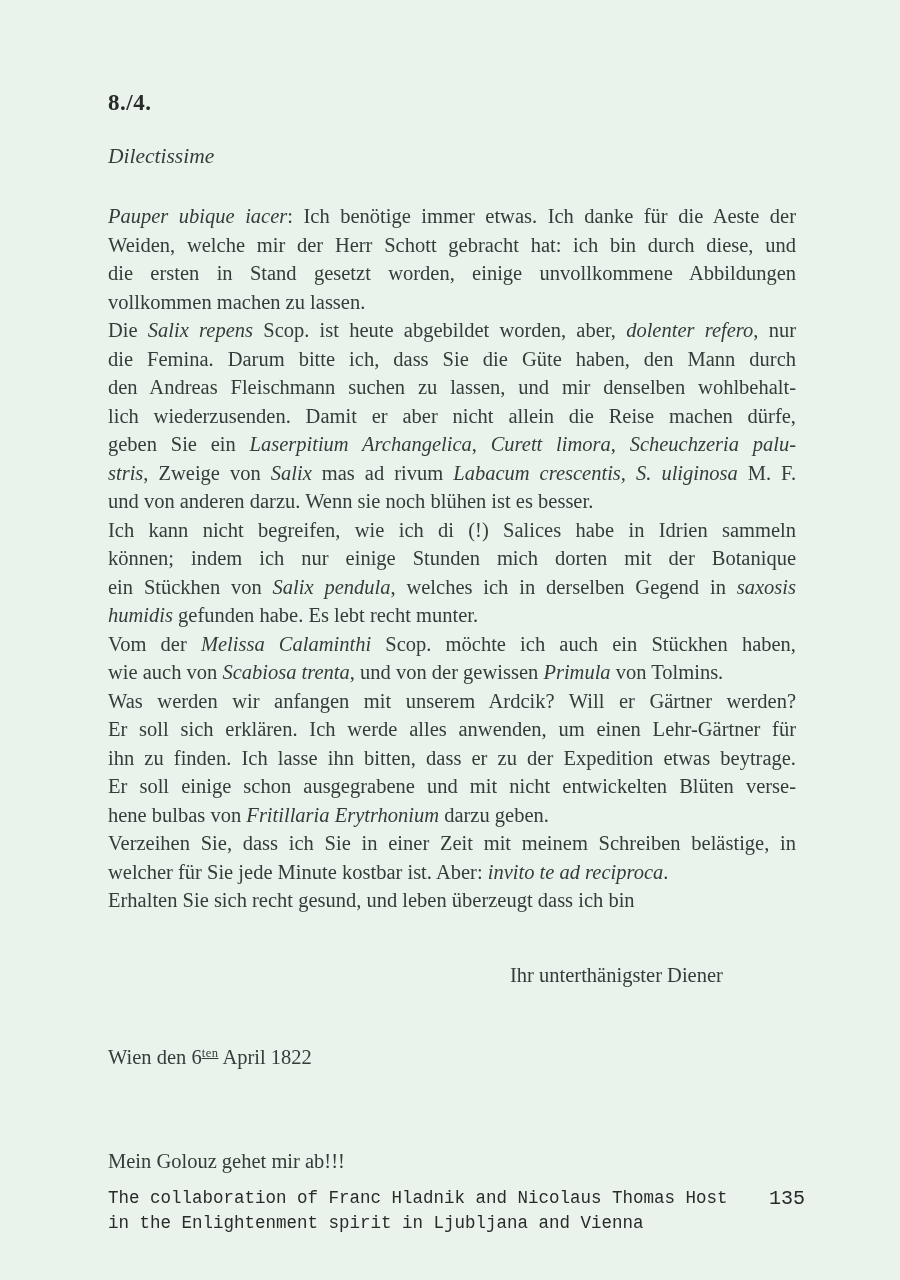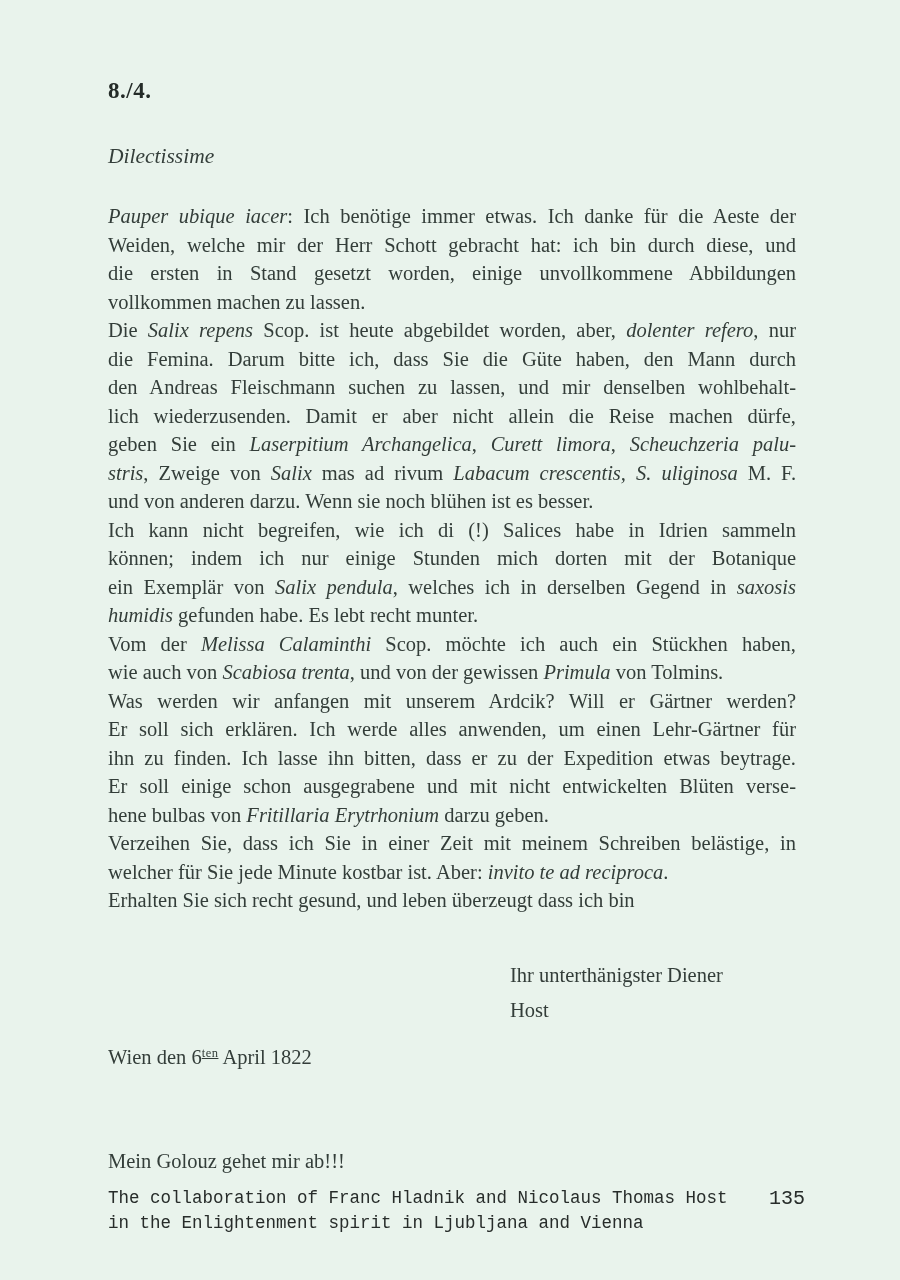--- a/index.html
+++ b/index.html
@@ -5,21 +5,21 @@
   html,body{margin:0;padding:0;}
   .page{
     position:relative;
     width:900px;height:1280px;
     background:#e9f3ec;
     font-family:"Liberation Serif", serif;
     color:#333d39;
     overflow:hidden;
   }
   .letter-number{
-    position:absolute;left:108px;top:78px;
+    position:absolute;left:108px;top:90px;
     font-size:23px;font-weight:bold;color:#242b28;letter-spacing:0.5px;
   }
   .salutation{
     position:absolute;left:108px;top:144px;
     font-size:21.5px;font-style:italic;color:#343e3a;
   }
   .letter-body{
     position:absolute;left:108px;top:202px;width:688px;
   }
   .line{
@@ -76,37 +76,36 @@
       <div class="line"><span>vollkommen machen zu lassen.</span></div>
       <div class="line j"><span>Die </span><em>Salix repens</em><span> Scop. ist heute abgebildet worden, aber, </span><em>dolenter refero</em><span>, nur</span></div>
       <div class="line j"><span>die Femina. Darum bitte ich, dass Sie die Güte haben, den Mann durch</span></div>
       <div class="line j"><span>den Andreas Fleischmann suchen zu lassen, und mir denselben wohlbehalt-</span></div>
       <div class="line j"><span>lich wiederzusenden. Damit er aber nicht allein die Reise machen dürfe,</span></div>
       <div class="line j"><span>geben Sie ein </span><em>Laserpitium Archangelica</em><span>, </span><em>Curett limora</em><span>, </span><em>Scheuchzeria palu-</em></div>
       <div class="line j"><em>stris</em><span>, Zweige von </span><em>Salix</em><span> mas ad rivum </span><em>Labacum crescentis, S. uliginosa</em><span> M. F.</span></div>
       <div class="line"><span>und von anderen darzu. Wenn sie noch blühen ist es besser.</span></div>
       <div class="line j"><span>Ich kann nicht begreifen, wie ich di (!) Salices habe in Idrien sammeln</span></div>
       <div class="line j"><span>können; indem ich nur einige Stunden mich dorten mit der Botanique</span></div>
-      <div class="line j"><span>ein Exemplär von </span><em>Salix pendula</em><span>, welches ich in derselben Gegend in </span><em>saxosis</em></div>
+      <div class="line j"><span>ein Stückhen von </span><em>Salix pendula</em><span>, welches ich in derselben Gegend in </span><em>saxosis</em></div>
       <div class="line"><em>humidis</em><span> gefunden habe. Es lebt recht munter.</span></div>
       <div class="line j"><span>Vom der </span><em>Melissa Calaminthi</em><span> Scop. möchte ich auch ein Stückhen haben,</span></div>
       <div class="line"><span>wie auch von </span><em>Scabiosa trenta</em><span>, und von der gewissen </span><em>Primula</em><span> von Tolmins.</span></div>
       <div class="line j"><span>Was werden wir anfangen mit unserem Ardcik? Will er Gärtner werden?</span></div>
       <div class="line j"><span>Er soll sich erklären. Ich werde alles anwenden, um einen Lehr-Gärtner für</span></div>
       <div class="line j"><span>ihn zu finden. Ich lasse ihn bitten, dass er zu der Expedition etwas beytrage.</span></div>
       <div class="line j"><span>Er soll einige schon ausgegrabene und mit nicht entwickelten Blüten verse-</span></div>
       <div class="line"><span>hene bulbas von </span><em>Fritillaria Erytrhonium</em><span> darzu geben.</span></div>
       <div class="line j"><span>Verzeihen Sie, dass ich Sie in einer Zeit mit meinem Schreiben belästige, in</span></div>
       <div class="line"><span>welcher für Sie jede Minute kostbar ist. Aber: </span><em>invito te ad reciproca</em><span>.</span></div>
       <div class="line"><span>Erhalten Sie sich recht gesund, und leben überzeugt dass ich bin</span></div>
     </div>
 
   <div class="signature">
     <div>Ihr unterthänigster Diener</div>
-    <div>Host</div>
   </div>
 
   <div class="dateline"><span>Wien den 6</span><span class="sup">ten</span><span> April 1822</span></div>
 
   <div class="postscript">Mein Golouz gehet mir ab!!!</div>
 
   <div class="footer">
     <div class="footer-caption">
       <div>The collaboration of Franc Hladnik and Nicolaus Thomas Host</div>
       <div>in the Enlightenment spirit in Ljubljana and Vienna</div>

